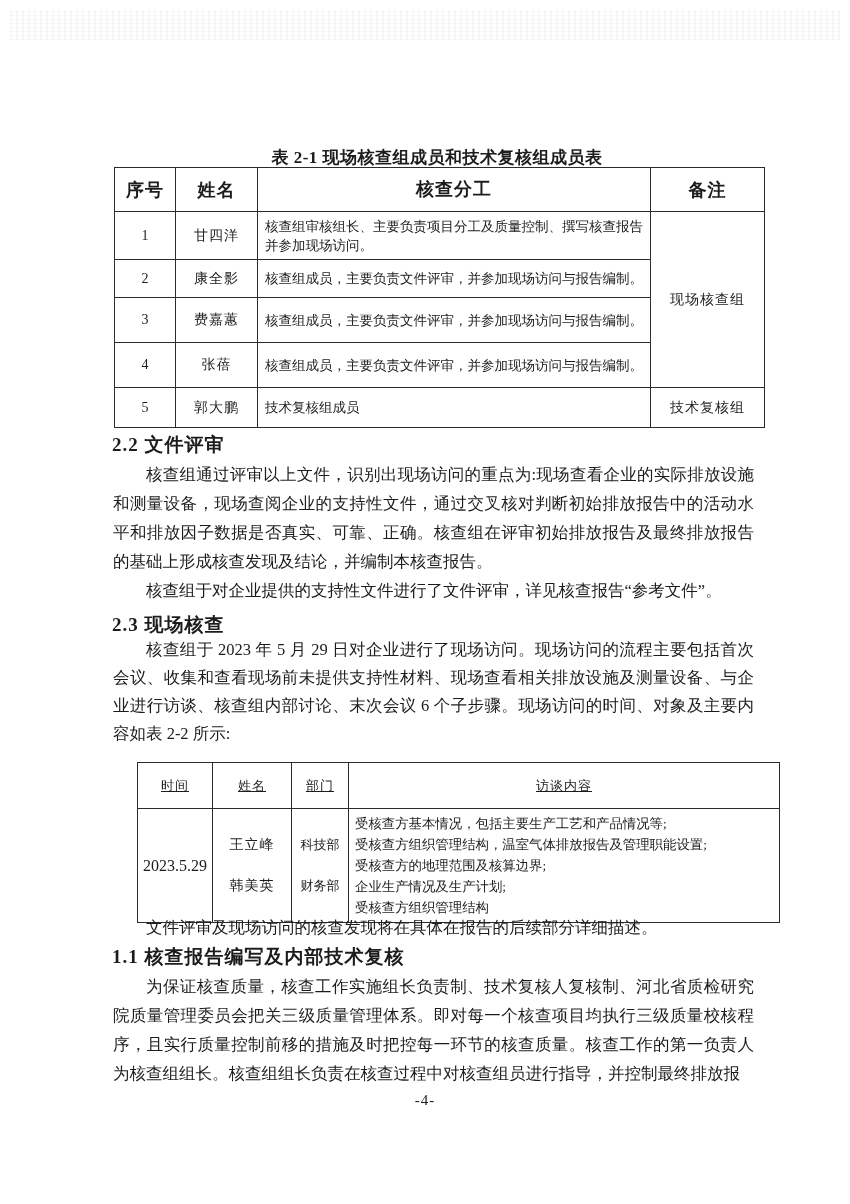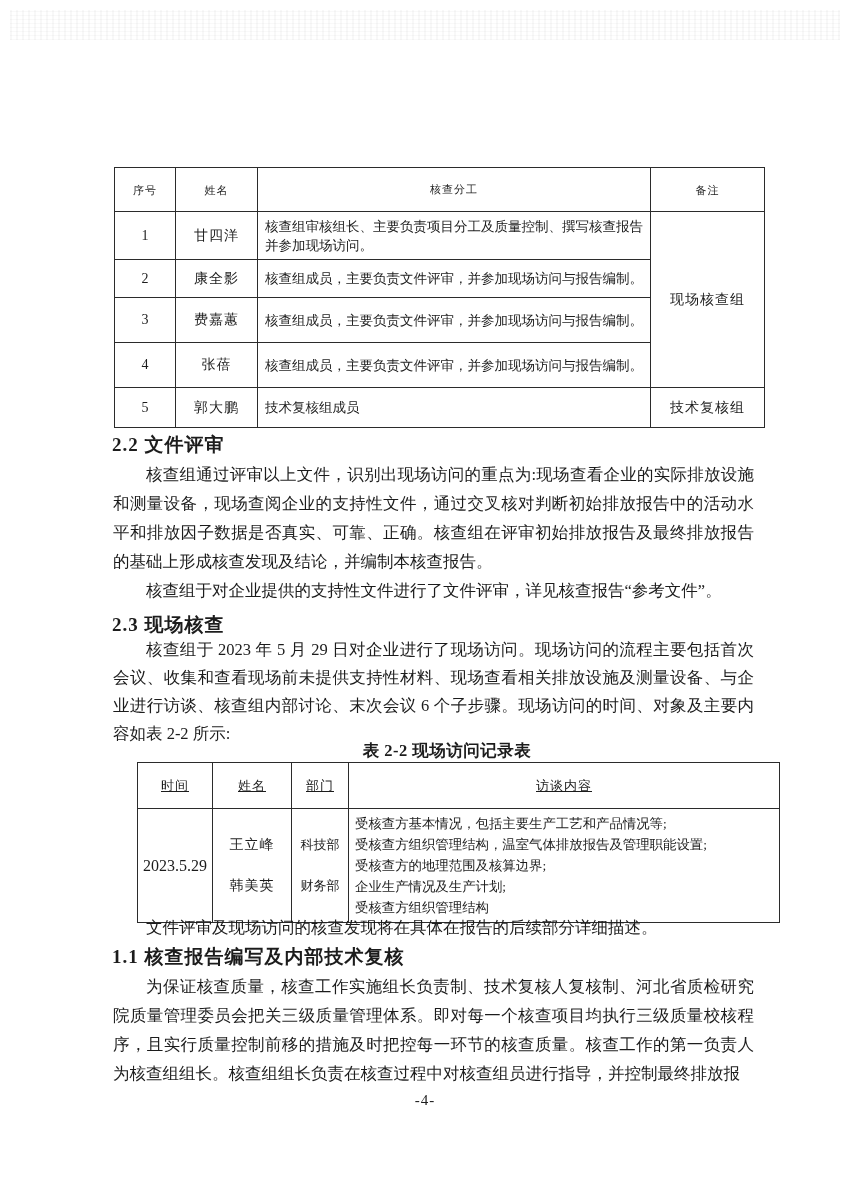--- a/index.html
+++ b/index.html
@@ -26,21 +26,21 @@
     text-align:center;
   }
   table{border-collapse:collapse;table-layout:fixed;position:absolute;}
   table, td, th{border:1.4px solid #2b2b2b;}
   td{font-size:14px;line-height:20px;vertical-align:middle;}
   .t1{left:114px;top:167px;width:646px;}
   .t1 .c-serial{width:60px;text-align:center;}
   .t1 .c-name{width:81px;text-align:center;letter-spacing:1px;}
   .t1 .c-duty{width:392px;text-align:left;padding:3px 7px;font-size:13.5px;line-height:19px;}
   .t1 .c-remark{width:113px;text-align:center;letter-spacing:1px;margin-left:48px;}
-  .t1 .hdr td{text-align:center;font-size:11px;letter-spacing:1px;padding:0;}
+  .t1 .hdr td{text-align:center;font-size:18px;letter-spacing:1px;padding:0;font-weight:bold;}
   .t2{left:137px;top:762px;width:620px;}
   .t2 .c-time{width:72px;text-align:center;font-size:16px;}
   .t2 .c-pname{width:76px;text-align:center;letter-spacing:1px;}
   .t2 .c-dept{width:54px;text-align:center;font-size:13px;letter-spacing:0;}
   .t2 .c-content{width:418px;text-align:left;padding:4px 6px;font-size:13.4px;line-height:21px;}
   .t2 .hdr td{text-align:center;font-size:13px;letter-spacing:1px;text-decoration:underline;}
   .stack{display:flex;flex-direction:column;justify-content:space-evenly;height:102px;}
   .stack div{flex:0 0 auto;}
   .heading{
     position:absolute;left:112px;
@@ -62,20 +62,21 @@
     text-align:center;font-size:15px;letter-spacing:1px;
   }
 </style>
 </head>
 <body>
 
 <div class="page">
 
   <div class="scan-noise"></div>
 
+  <div class="tbl-title" style="left:114px;top:146px;width:646px;">表 2-1 现场核查组成员和技术复核组成员表</div>
 
   <table class="t1">
     <tbody>
         <tr class="hdr" style="height:44px;">
       <td class="c-serial">序号</td>
       <td class="c-name">姓名</td>
       <td class="c-duty" style="">核查分工</td>
       <td class="c-remark">备注</td>
     </tr>
     <tr style="height:48px;">
@@ -114,21 +115,20 @@
     <p>核查组通过评审以上文件，识别出现场访问的重点为:现场查看企业的实际排放设施和测量设备，现场查阅企业的支持性文件，通过交叉核对判断初始排放报告中的活动水平和排放因子数据是否真实、可靠、正确。核查组在评审初始排放报告及最终排放报告的基础上形成核查发现及结论，并编制本核查报告。</p>
     <p>核查组于对企业提供的支持性文件进行了文件评审，详见核查报告“参考文件”。</p>
   </div>
 
   <div class="heading" style="top:612px;">2.3 现场核查</div>
 
   <div class="para" style="top:636px;line-height:28px;">
     <p>核查组于 2023 年 5 月 29 日对企业进行了现场访问。现场访问的流程主要包括首次会议、收集和查看现场前未提供支持性材料、现场查看相关排放设施及测量设备、与企业进行访谈、核查组内部讨论、末次会议 6 个子步骤。现场访问的时间、对象及主要内容如表 2-2 所示:</p>
   </div>
 
-  <div class="tbl-title" style="left:137px;top:740px;width:620px;font-size:16.5px;">表 2-2 现场访问记录表</div>
 
   <table class="t2">
     <tbody>
         <tr class="hdr" style="height:46px;">
       <td class="c-time">时间</td>
       <td class="c-pname">姓名</td>
       <td class="c-dept">部门</td>
       <td class="c-content" style="text-align:center;margin-top:44px;">访谈内容</td>
     </tr>
     <tr style="height:105px;">

